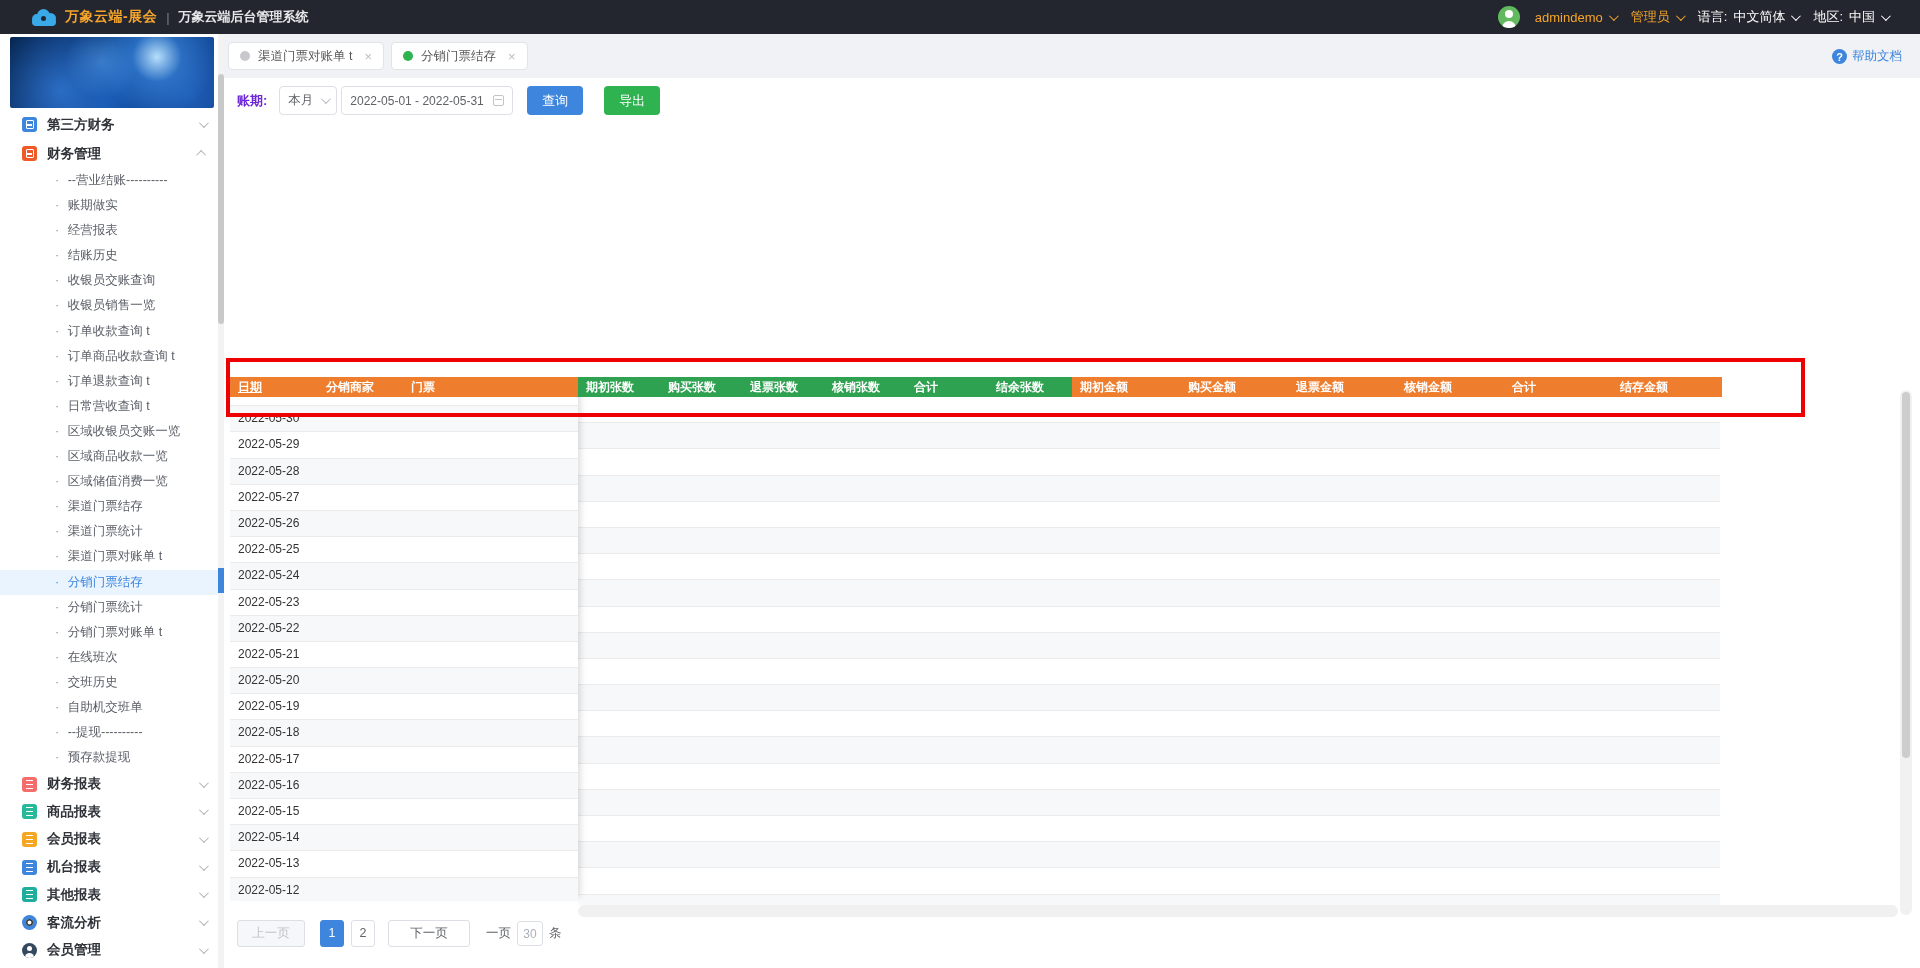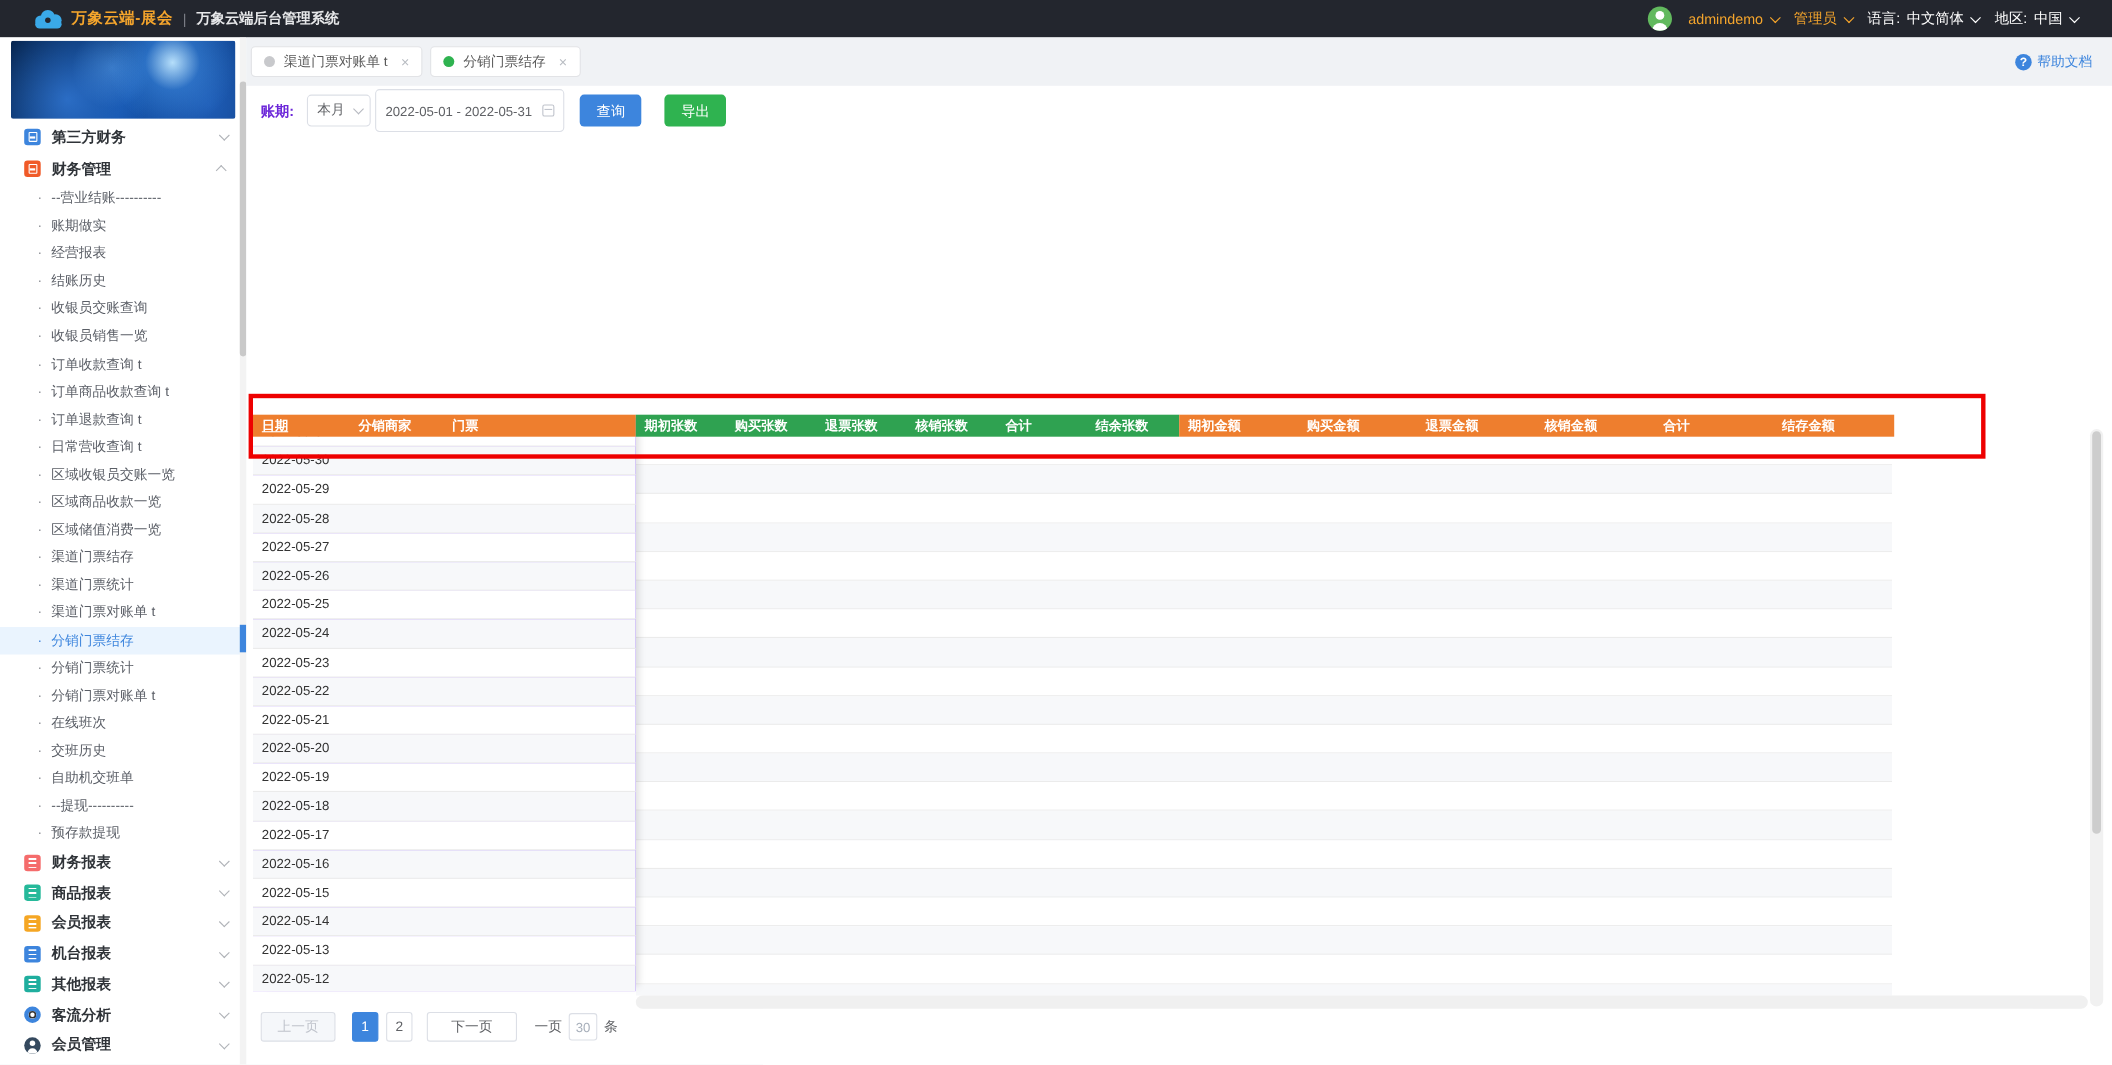--- a/index.html
+++ b/index.html
@@ -47,21 +47,21 @@
   .sec-icon[data-name="calculator-icon"]::before { content:""; position:absolute; left:5px; right:5px; top:7px; height:1.5px; background:#fff; z-index:1; }
   .sec-icon[data-name="report-icon"]::after { content:""; position:absolute; inset:3px 4px; background:repeating-linear-gradient(180deg,#fff 0 1.5px, transparent 1.5px 4px); }
   .sec-icon[data-name="target-icon"] { border-radius:50%; }
   .sec-icon[data-name="target-icon"]::after { content:""; position:absolute; inset:4px; border-radius:50%; background:#fff; box-shadow:inset 0 0 0 1.5px currentColor; }
   .sec-icon[data-name="user-icon"] { border-radius:50%; overflow:hidden; }
   .sec-icon[data-name="user-icon"]::before { content:""; position:absolute; width:5px; height:5px; border-radius:50%; background:#fff; left:5px; top:3px; }
   .sec-icon[data-name="user-icon"]::after { content:""; position:absolute; width:9px; height:5px; border-radius:5px 5px 0 0; background:#fff; left:3px; bottom:0; }
   .sec-label { font-size:13.5px; font-weight:600; color:#2f3338; margin-left:10px; }
   .menu-section .chev { margin-left:auto; margin-right:18px; color:#b0b3b8; }
   .submenu { }
-  .menu-item { height:25.1px; line-height:25.1px; padding-left:34px; font-size:12.5px; color:#5a5e66; cursor:pointer; white-space:nowrap; position:relative; }
+  .menu-item { height:25.1px; line-height:25.1px; padding-left:55px; font-size:12.5px; color:#5a5e66; cursor:pointer; white-space:nowrap; position:relative; }
   .menu-item::before { content:"·"; margin-right:5px; color:#8a8d93; }
   .menu-item.active { background:#eaf4fe; color:#3d85dd; }
   .menu-item.active::before { color:#3d85dd; }
   .side-scrollbar { position:absolute; right:0; top:0; bottom:0; width:6px; background:#f3f3f3; }
   .side-scroll-thumb { position:absolute; right:0; width:6px; top:40px; height:250px; background:#c9c9c9; border-radius:3px; }
   .side-active-mark { position:absolute; right:0; width:6px; top:534px; height:25px; background:#3d85dd; }
 
   
   .content { flex:1; position:relative; }
   .tabbar { height:44px; background:#f0f2f5; display:flex; align-items:center; padding:0 4px; position:relative; }
@@ -71,21 +71,21 @@
   .help-link { position:absolute; right:18px; top:14px; display:flex; align-items:center; gap:5px; color:#3d85dd; font-size:12.5px; cursor:pointer; }
   .help-q { width:15px; height:15px; border-radius:50%; background:#3d85dd; color:#fff; font-size:11px; font-weight:bold; display:flex; align-items:center; justify-content:center; }
 
   .card { position:absolute; top:44px; left:0; right:0; bottom:0; background:#fff; }
 
   
   .filter-row { position:absolute; top:8px; left:13px; height:29px; display:flex; align-items:center; }
   .filter-label { font-size:13px; font-weight:600; color:#6d28d9; margin-right:12px; }
   .select-box { height:29px; min-width:58px; border:1px solid #dcdfe6; border-radius:4px; background:#fff; display:flex; align-items:center; padding:0 8px; font-size:12.5px; color:#606266; cursor:pointer; gap:8px; }
   .select-box .chev { color:#b6b9c0; }
-  .date-box { height:39px; width:172px; border:1px solid #dcdfe6; border-radius:4px; background:#fff; display:flex; align-items:center; justify-content:space-between; padding:0 8px; font-size:12px; color:#606266; margin-left:4px; cursor:pointer; }
+  .date-box { height:29px; width:172px; border:1px solid #dcdfe6; border-radius:4px; background:#fff; display:flex; align-items:center; justify-content:space-between; padding:0 8px; font-size:12px; color:#606266; margin-left:4px; cursor:pointer; }
   .cal-icon { width:11px; height:11px; border:1px solid #c0c4cc; border-radius:2px; position:relative; }
   .cal-icon::before { content:""; position:absolute; left:1px; right:1px; top:2.5px; height:1px; background:#c0c4cc; }
   .btn { height:29px; border:none; border-radius:4px; color:#fff; font-size:13px; padding:0 15px; cursor:pointer; font-family:inherit; }
   .btn-query { background:#3d85dd; margin-left:14px; }
   .btn-export { background:#2fb350; margin-left:21px; }
 
   
   .thead { position:absolute; top:299px; left:6px; height:20px; display:flex; z-index:3; }
   .thead-group { display:flex; height:20px; }
   .th { height:20px; line-height:20px; padding-left:8px; font-size:12px; font-weight:bold; color:#fff; white-space:nowrap; overflow:hidden; }

